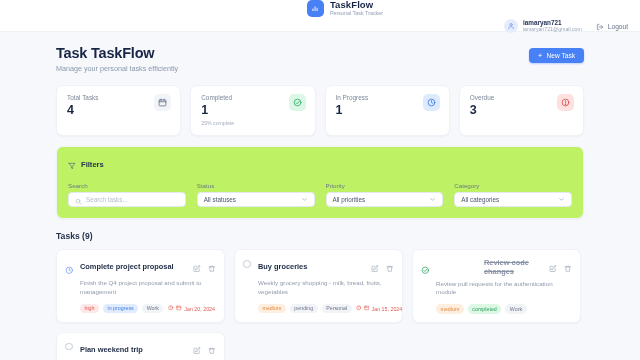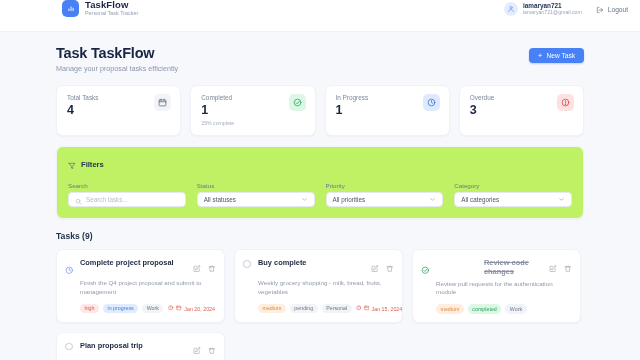--- a/index.html
+++ b/index.html
@@ -13,23 +13,24 @@
     -webkit-font-smoothing: antialiased;
   }
   .page { position: relative; width: 640px; height: 360px; background: #f7f8fc; }
 
   
   .topbar {
     height: 32px;
     background: #ffffff;
     border-bottom: 1px solid #eef1f6;
     display: flex;
-    align-items: flex-start;
+    align-items: center;
     padding: 0 12px 0 62px;
     position: relative;
+    flex-direction: column;
   }
   .brand { display: flex; align-items: center; gap: 6px; }
   .brand-logo {
     width: 17px; height: 17px; border-radius: 5px;
     background: #4880f5;
     display: flex; align-items: center; justify-content: center;
     flex: none;
   }
   .brand-logo svg { display: block; }
   .brand-text { line-height: 1.05; }
@@ -131,21 +132,21 @@
     box-shadow: 0 1px 2px rgba(18,32,70,.04);
     padding: 8px 9px 8px 8px;
     display: flex; gap: 5px;
   }
   .task-status-icon { flex: none; width: 10px; padding-top: 2px; }
   .circle-empty {
     width: 7.5px; height: 7.5px; border: 1px solid #c3cbd8; border-radius: 50%;
     display: block;
   }
   .task-body { flex: 1; min-width: 0; }
-  .task-top { display: flex; align-items: flex-start; }
+  .task-top { display: flex; align-items: center; }
   .task-title { font-size: 7.4px; font-weight: bold; color: #1d2a44; line-height: 1.25; }
   .task-title.done { text-decoration: line-through; color: #8a94a6; padding-left: 48px; }
   .task-actions { margin-left: auto; display: flex; gap: 7px; padding-left: 6px; }
   .act { color: #9aa5b6; cursor: pointer; display: block; }
   .task-desc { font-size: 6.2px; color: #9099ab; line-height: 1.45; margin-top: 3px; }
   .task-meta { display: flex; align-items: center; gap: 4px; margin-top: 7px; flex-wrap: nowrap; }
   .badge {
     border-radius: 7px; padding: 1.5px 4.5px;
     font-size: 5.3px; line-height: 1.2; white-space: nowrap;
   }
@@ -205,21 +206,21 @@
         <span class="logout-label">Logout</span>
       </div>
     </div>
   </div>
 
   <div class="content">
 
     <div class="page-head">
       <div>
         <div class="page-title">Task TaskFlow</div>
-        <div class="page-sub">Manage your proposal tasks efficiently</div>
+        <div class="page-sub">Manage your personal tasks efficiently</div>
       </div>
       <button class="new-task-btn">
         <span class="plus">+</span>
         <span>New Task</span>
       </button>
     </div>
 
     <div class="stats">
 
       <div class="stat-card">
@@ -398,21 +399,21 @@
           </div>
         </div>
       </div>
 
       <div class="task-card">
         <div class="task-status-icon">
           <span class="circle-empty"></span>
         </div>
         <div class="task-body">
           <div class="task-top">
-            <div class="task-title">Buy complete</div>
+            <div class="task-title">Buy groceries</div>
             <div class="task-actions">
               <span class="act">
                 <svg width="7.5" height="7.5" viewBox="0 0 24 24" fill="none" stroke="currentColor" stroke-width="2" stroke-linecap="round" stroke-linejoin="round">
                   <path d="M11 4H5a2 2 0 0 0-2 2v13a2 2 0 0 0 2 2h13a2 2 0 0 0 2-2v-6"></path>
                   <path d="M18.5 2.5a2.1 2.1 0 0 1 3 3L12 15l-4 1 1-4 9.5-9.5z"></path>
                 </svg>
               </span>
               <span class="act">
                 <svg width="7.5" height="7.5" viewBox="0 0 24 24" fill="none" stroke="currentColor" stroke-width="2" stroke-linecap="round" stroke-linejoin="round">
                   <polyline points="3 6 21 6"></polyline>
@@ -482,21 +483,21 @@
           </div>
         </div>
       </div>
 
       <div class="task-card">
         <div class="task-status-icon">
           <span class="circle-empty"></span>
         </div>
         <div class="task-body">
           <div class="task-top">
-            <div class="task-title">Plan proposal trip</div>
+            <div class="task-title">Plan weekend trip</div>
             <div class="task-actions">
               <span class="act">
                 <svg width="7.5" height="7.5" viewBox="0 0 24 24" fill="none" stroke="currentColor" stroke-width="2" stroke-linecap="round" stroke-linejoin="round">
                   <path d="M11 4H5a2 2 0 0 0-2 2v13a2 2 0 0 0 2 2h13a2 2 0 0 0 2-2v-6"></path>
                   <path d="M18.5 2.5a2.1 2.1 0 0 1 3 3L12 15l-4 1 1-4 9.5-9.5z"></path>
                 </svg>
               </span>
               <span class="act">
                 <svg width="7.5" height="7.5" viewBox="0 0 24 24" fill="none" stroke="currentColor" stroke-width="2" stroke-linecap="round" stroke-linejoin="round">
                   <polyline points="3 6 21 6"></polyline>

